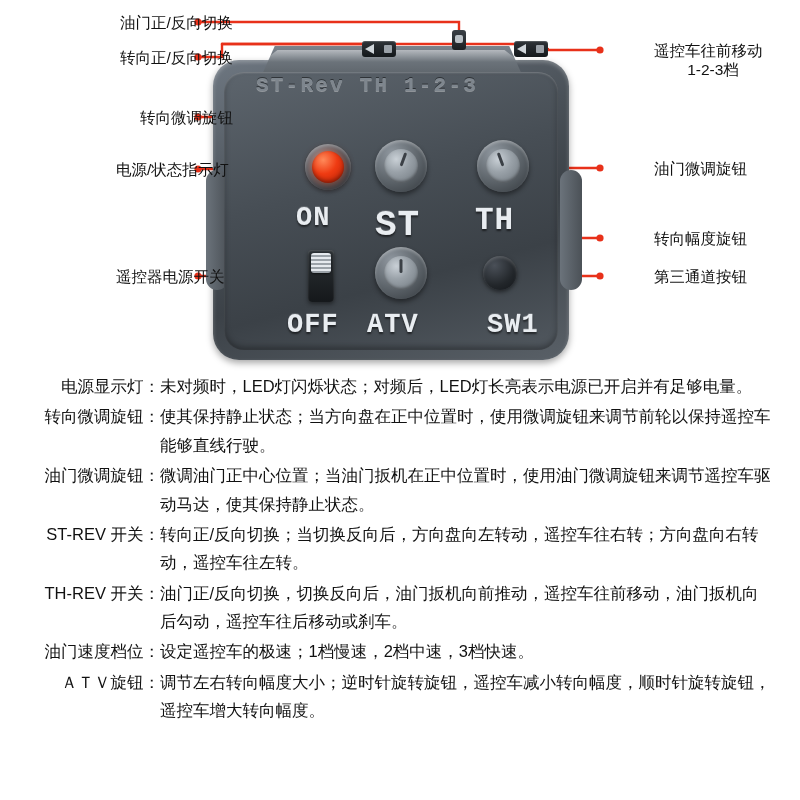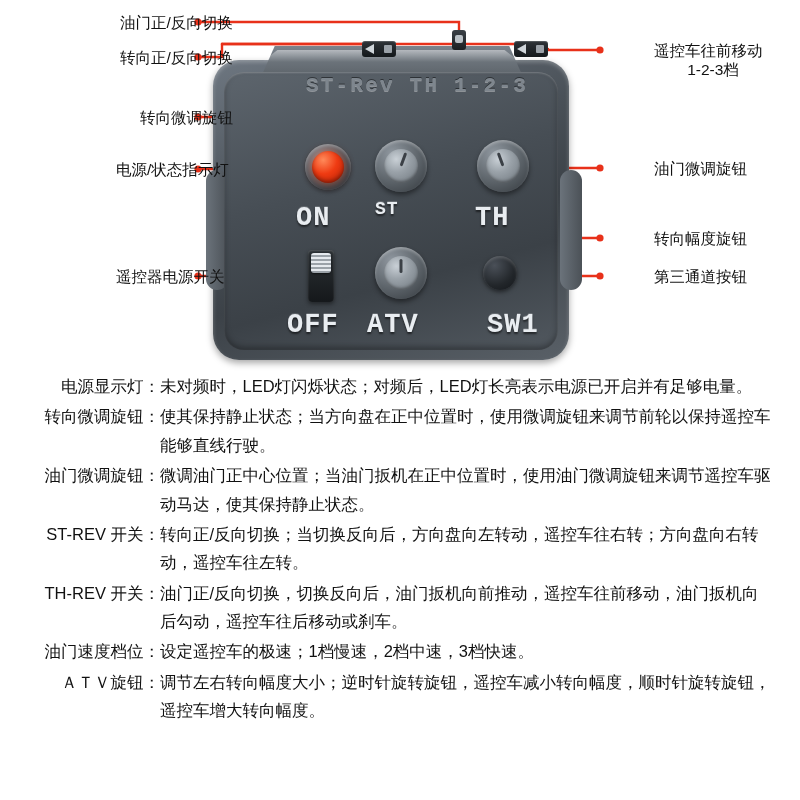--- a/index.html
+++ b/index.html
@@ -53,21 +53,21 @@
   .hood-shine {
     position:absolute;
     left: 262px; top: 50px; width: 258px; height: 12px;
     background: linear-gradient(180deg, rgba(255,255,255,.45), rgba(255,255,255,0));
     clip-path: polygon(6% 0%, 94% 0%, 100% 100%, 0% 100%);
   }
   
   .top-label {
     position: absolute;
     left: 256px; top: 74px; width: 272px;
-    text-align: right;
+    text-align: left;
     font-family: "Liberation Mono", monospace;
     font-size: 21px; font-weight: 700;
     letter-spacing: 2.2px;
     color: #7e868e;
     text-shadow: 0 1px 0 rgba(255,255,255,.35), 0 -1px 0 rgba(0,0,0,.45);
   }
 
   
   .bump {
     position:absolute; width:22px; height:120px; border-radius:12px;
@@ -169,22 +169,22 @@
   .eng {
     position:absolute;
     font-family: "Liberation Mono", monospace;
     font-weight: 700;
     color: #e9edf1;
     text-shadow: 0 2px 2px rgba(0,0,0,.55), 0 -1px 0 rgba(255,255,255,.18);
     letter-spacing: 1px;
     white-space: nowrap;
   }
   .eng-on  { left: 296px; top: 203px; font-size: 27px; }
-  .eng-st  { left: 375px; top: 199px; font-size: 18px; }
-  .eng-th  { left: 475px; top: 203px; font-size: 27px; }
+  .eng-st  { left: 375px; top: 205px; font-size: 36px; }
+  .eng-th  { left: 475px; top: 203px; font-size: 31px; }
   .eng-off { left: 287px; top: 310px; font-size: 27px; }
   .eng-atv { left: 367px; top: 310px; font-size: 27px; }
   .eng-sw1 { left: 487px; top: 310px; font-size: 27px; }
 
   
   .callout {
     position:absolute;
     font-size: 15.5px;
     color: #111;
     white-space: nowrap;

